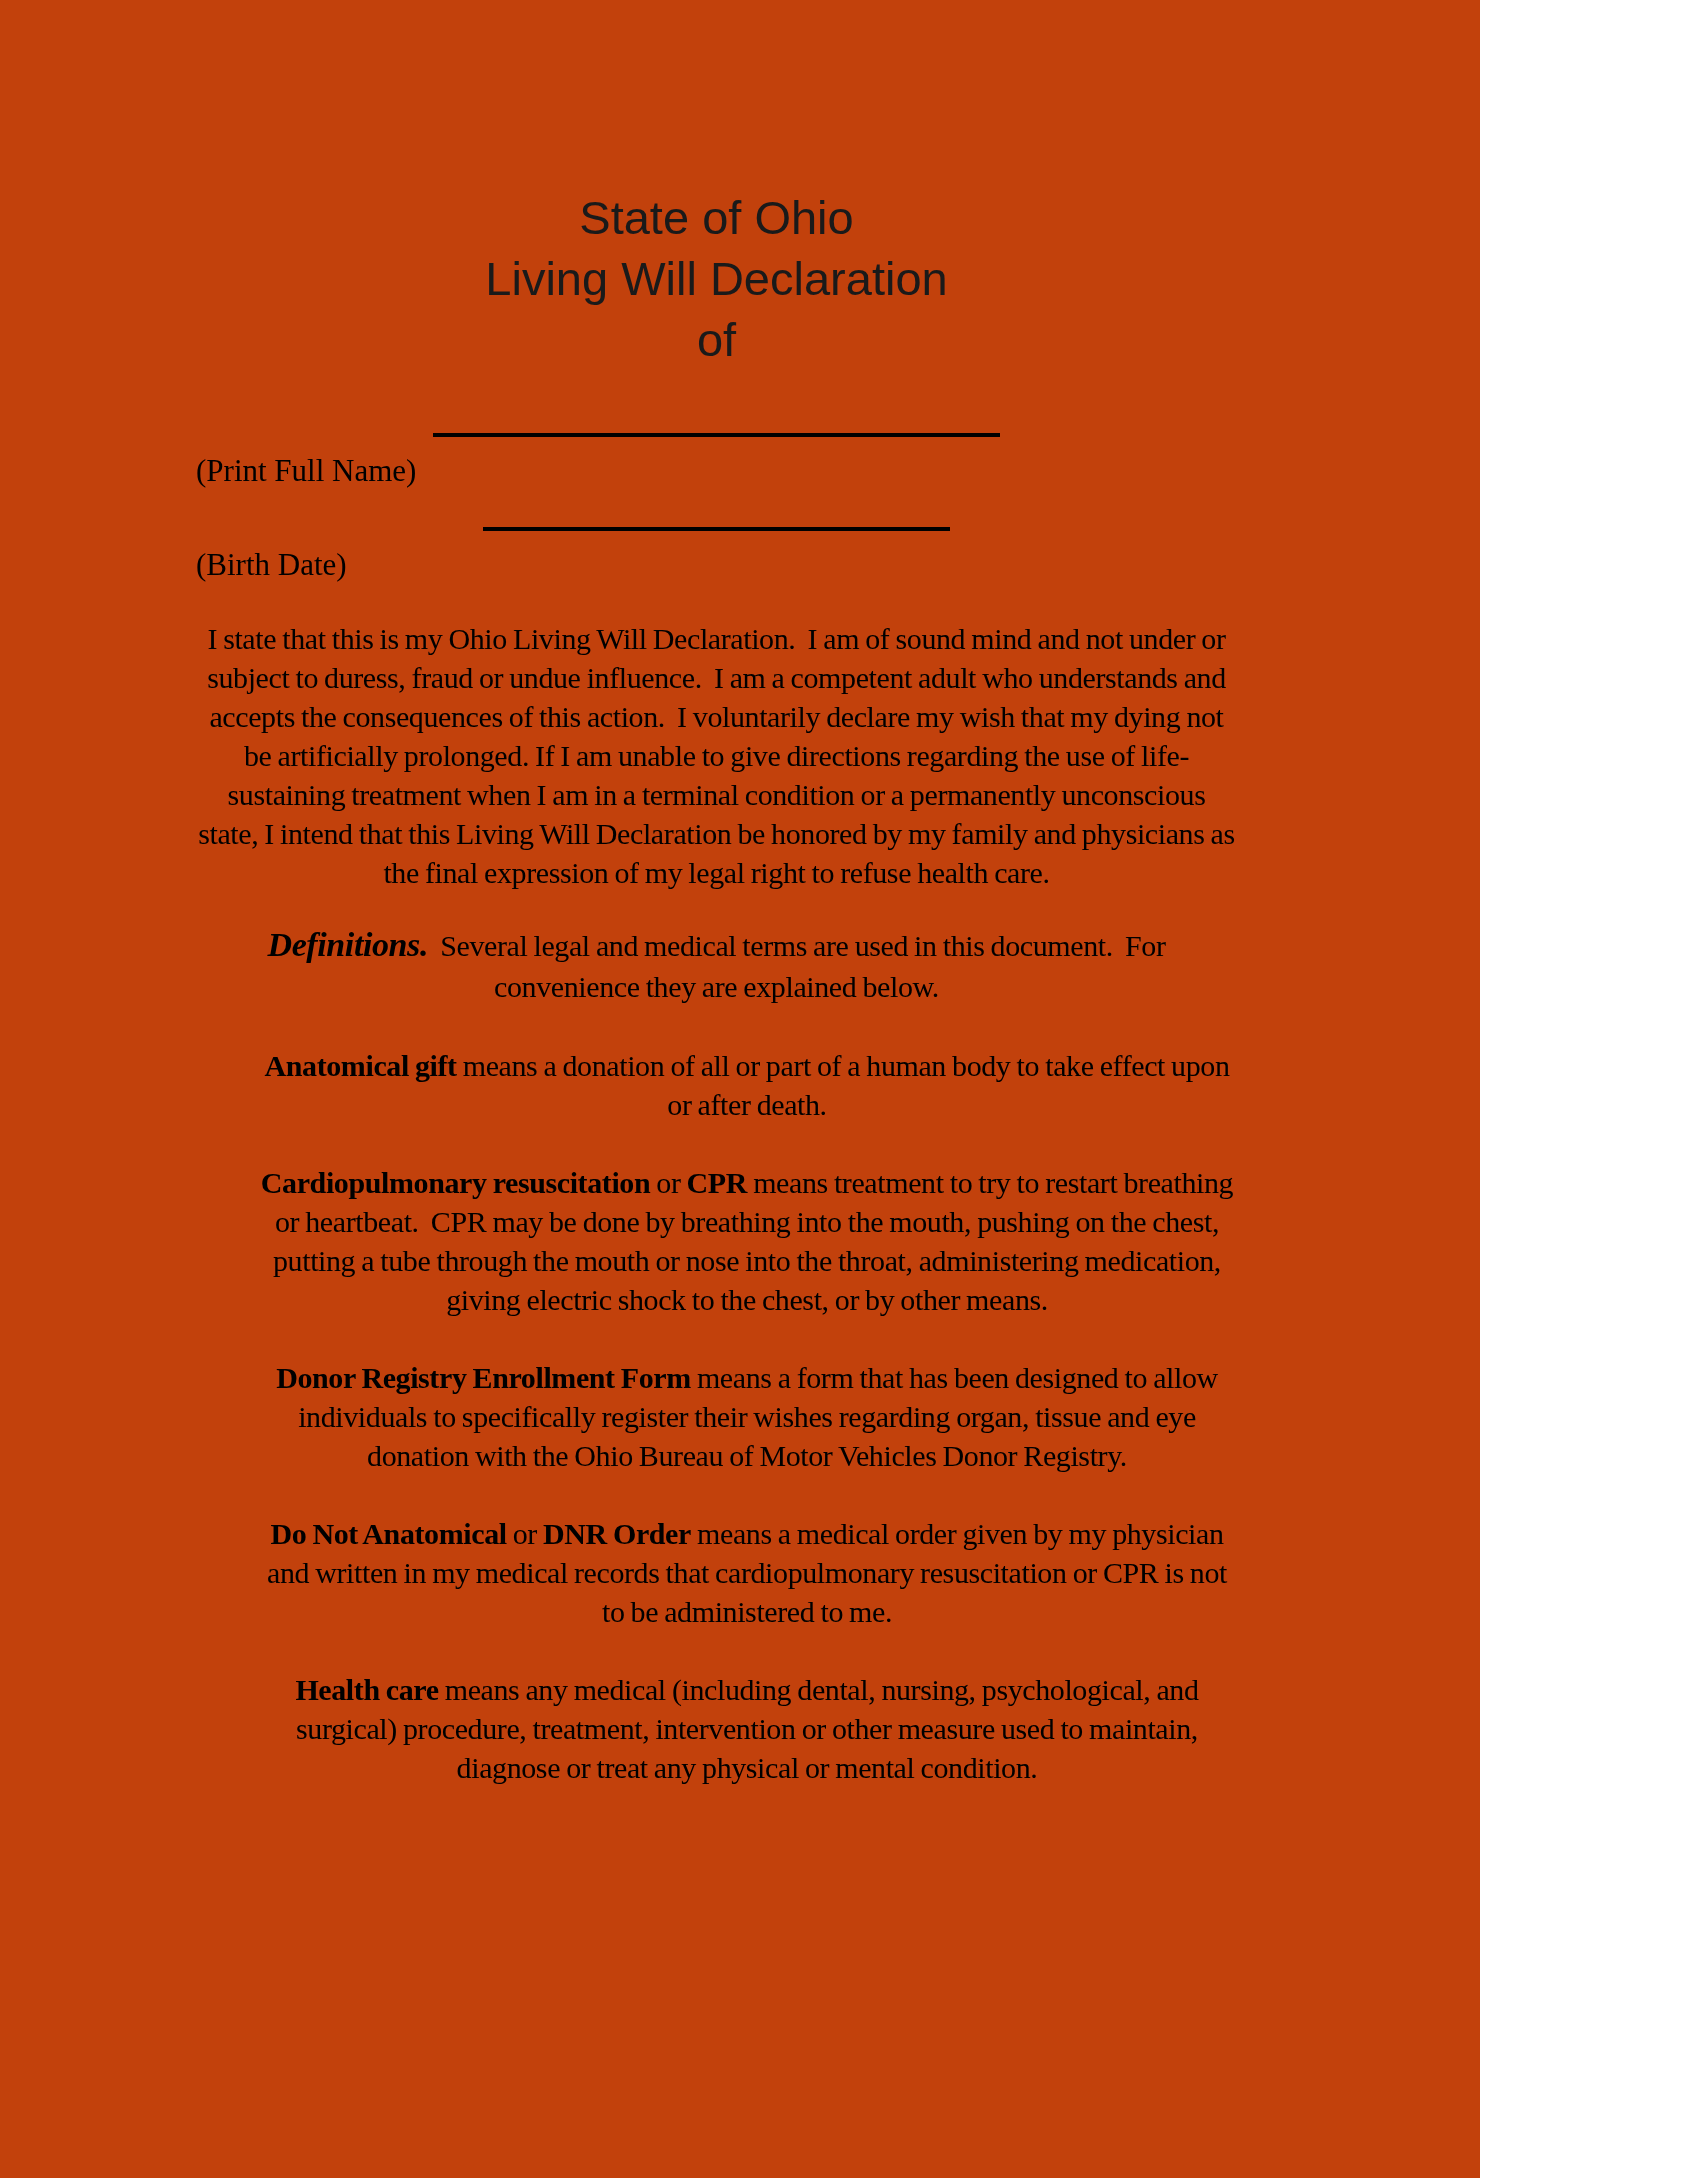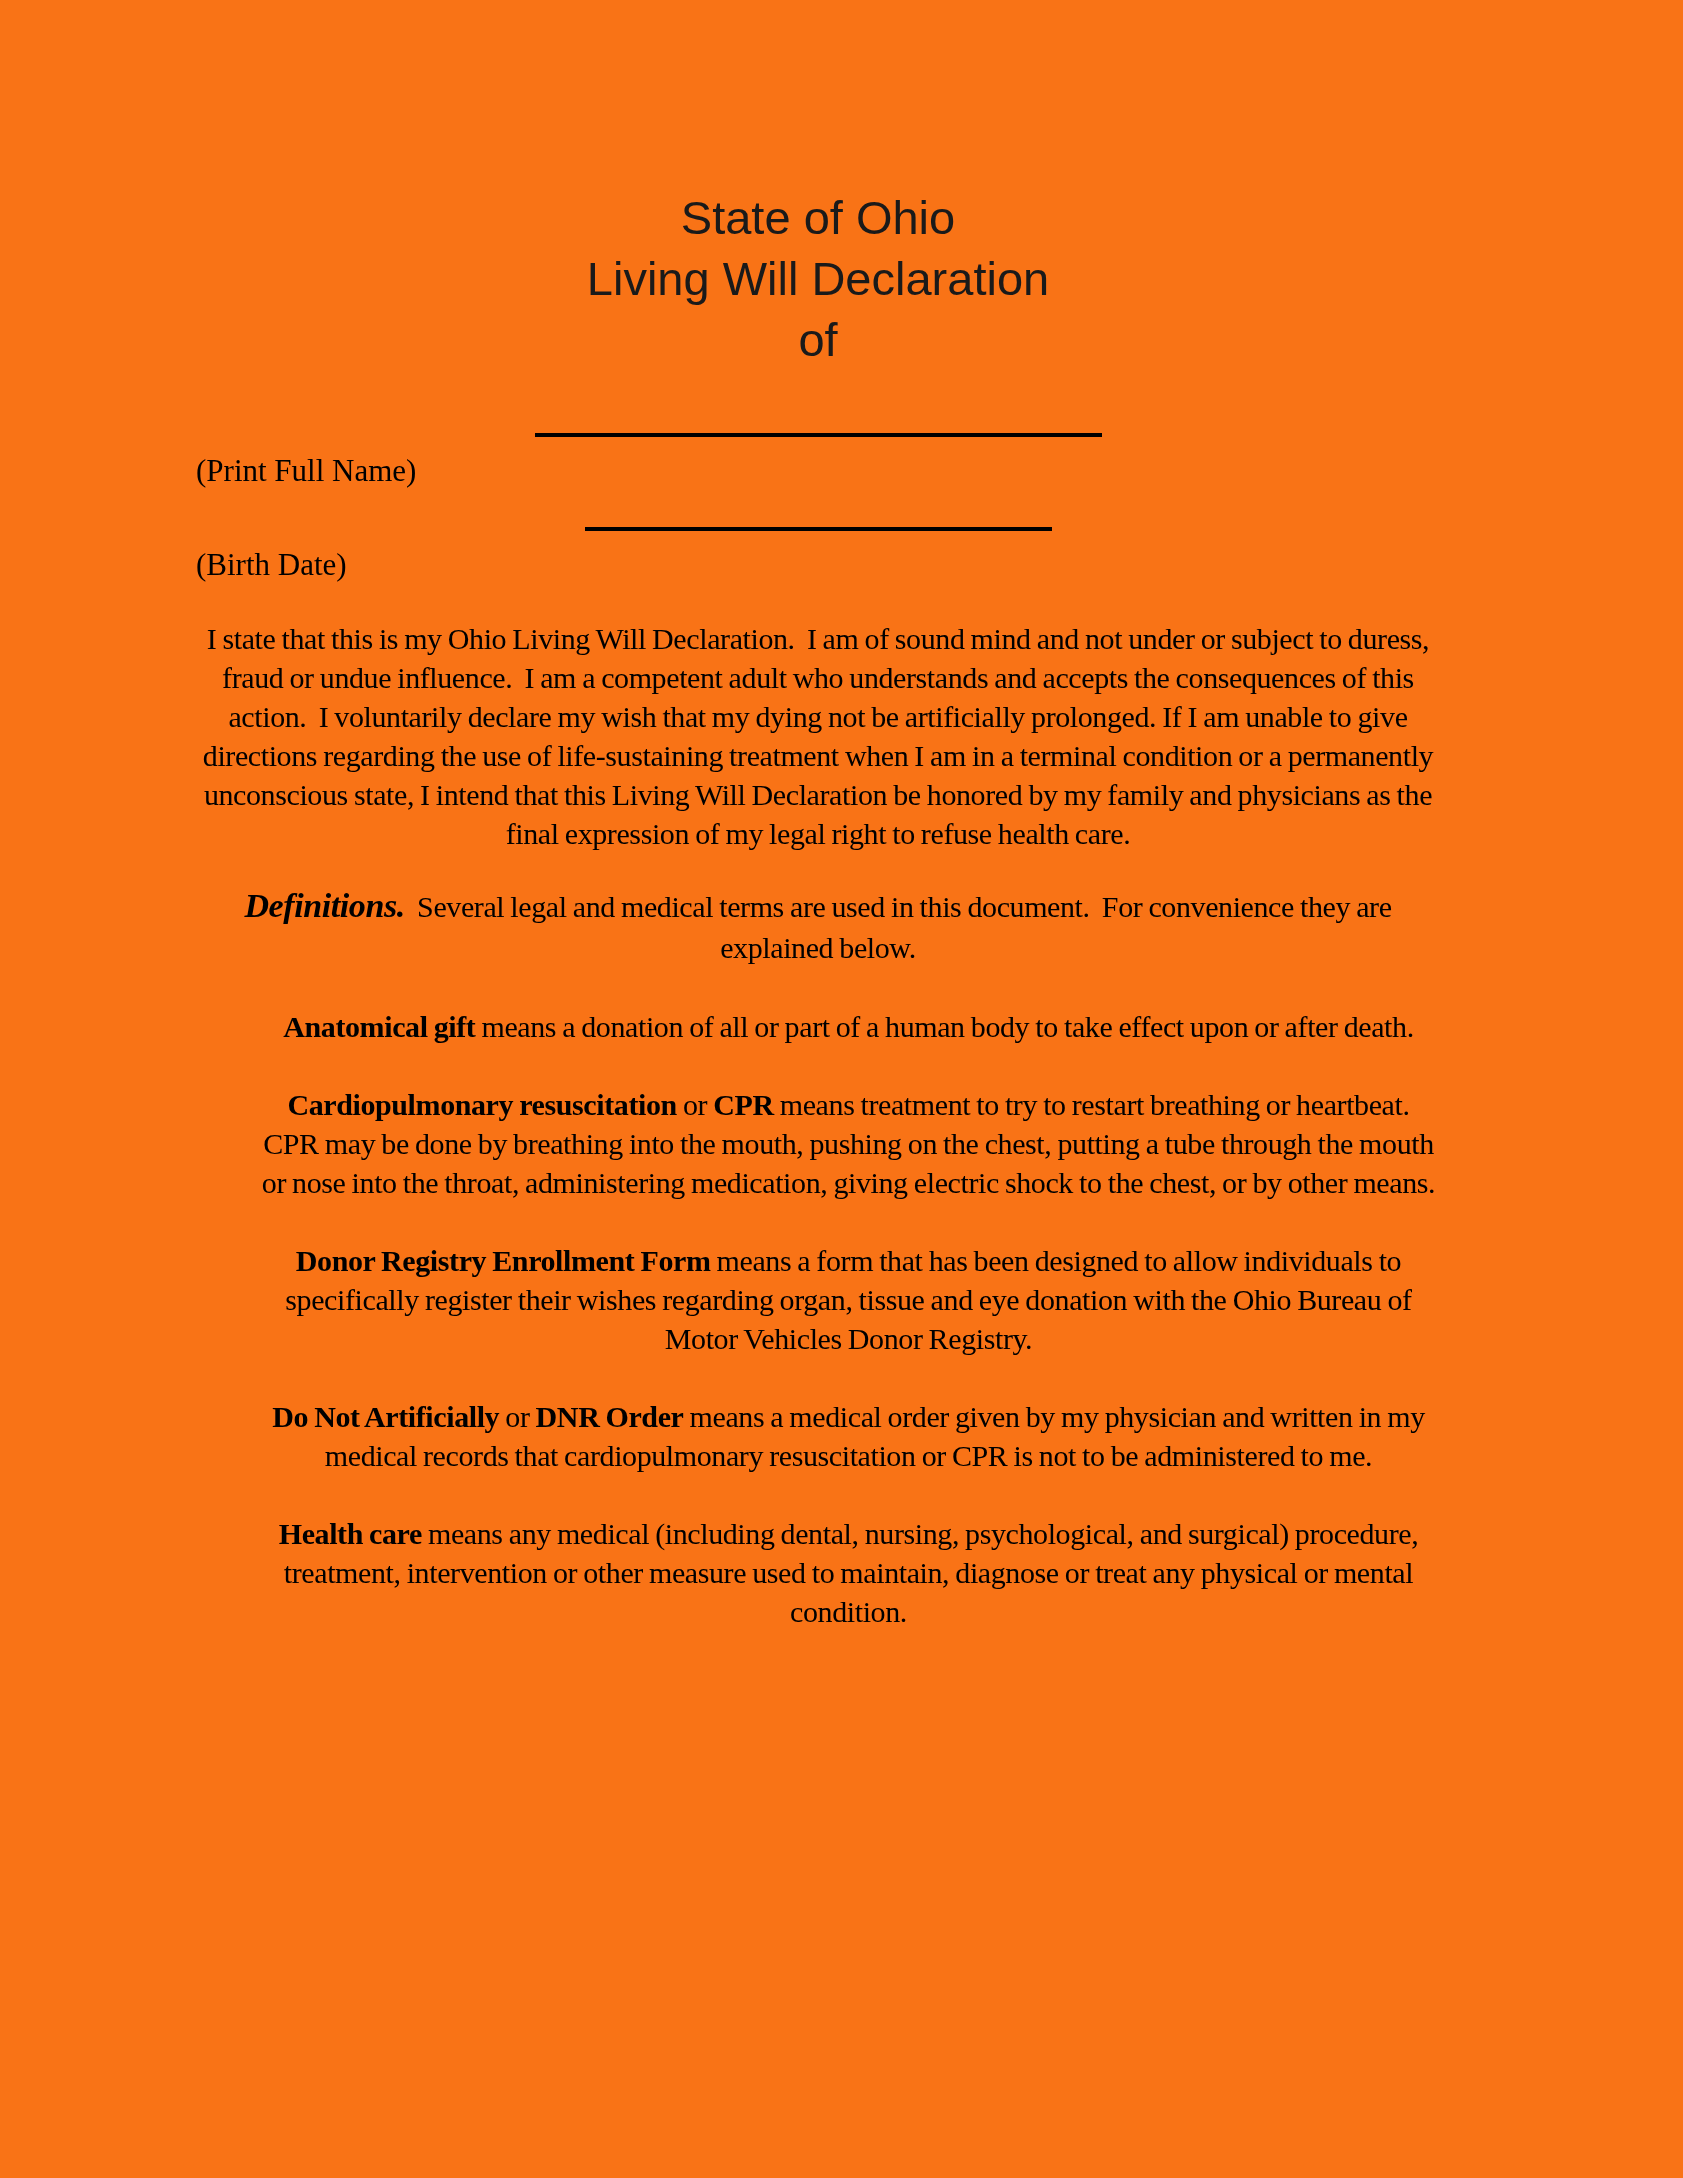--- a/index.html
+++ b/index.html
@@ -1,22 +1,22 @@
 <!DOCTYPE html>
 <html><head>
 <meta charset="utf-8">
 <style>
   * { box-sizing: border-box; }
   html, body { margin: 0; padding: 0; background: #ffffff; }
 
   .page {
     position: relative;
-    width: 1683px;
+    width: 1480px;
     height: 2178px;
-    background: #f97316;
+    background: #c2410c;
     color: #000000;
     font-family: "Liberation Serif", serif;
     overflow: hidden;
   }
 
   .content {
     padding: 0 243px 0 196px; 
   }
 
   .doc-title {
@@ -89,19 +89,19 @@
     <p class="bodytext defs-lead"><span class="defs-head">Definitions.</span><span>  Several legal and medical terms are used in this document.  For convenience they are explained below.</span></p>
 
     <p class="bodytext def"><b class="term">Anatomical gift</b><span></span><b class="term"></b><span> means a donation of all or part of a human body to take effect upon or after death.</span></p>
 
 
     <p class="bodytext def"><b class="term">Cardiopulmonary resuscitation</b><span> or </span><b class="term">CPR</b><span> means treatment to try to restart breathing or heartbeat.  CPR may be done by breathing into the mouth, pushing on the chest, putting a tube through the mouth or nose into the throat, administering medication, giving electric shock to the chest, or by other means.</span></p>
 
 
     <p class="bodytext def"><b class="term">Donor Registry Enrollment Form</b><span></span><b class="term"></b><span> means a form that has been designed to allow individuals to specifically register their wishes regarding organ, tissue and eye donation with the Ohio Bureau of Motor Vehicles Donor Registry.</span></p>
 
-    <p class="bodytext def"><b class="term">Do Not Artificially</b><span> or </span><b class="term">DNR Order</b><span> means a medical order given by my physician and written in my medical records that cardiopulmonary resuscitation or CPR is not to be administered to me.</span></p>
+    <p class="bodytext def"><b class="term">Do Not Anatomical</b><span> or </span><b class="term">DNR Order</b><span> means a medical order given by my physician and written in my medical records that cardiopulmonary resuscitation or CPR is not to be administered to me.</span></p>
 
     <p class="bodytext def"><b class="term">Health care</b><span></span><b class="term"></b><span> means any medical (including dental, nursing, psychological, and surgical) procedure, treatment, intervention or other measure used to maintain, diagnose or treat any physical or mental condition.</span></p>
 
   </div>
 </div>
 
 
 </body></html>

